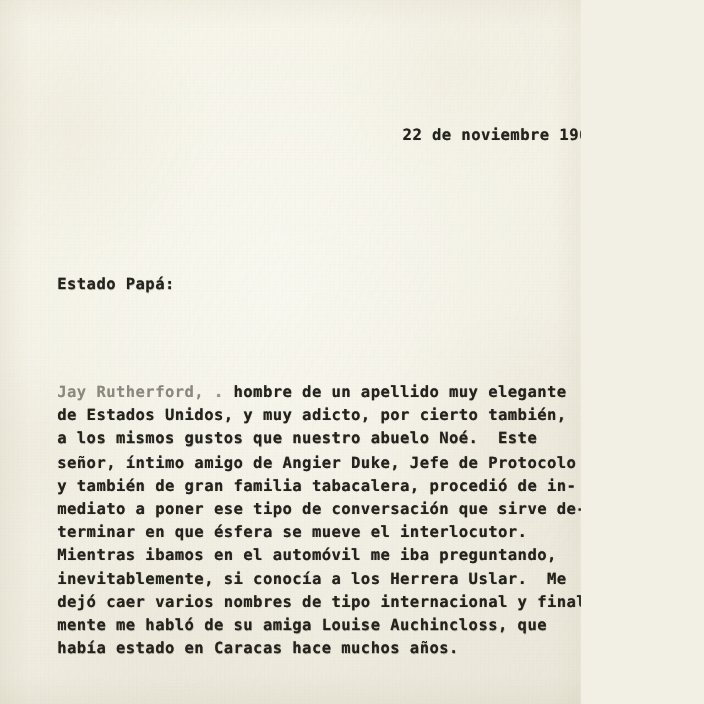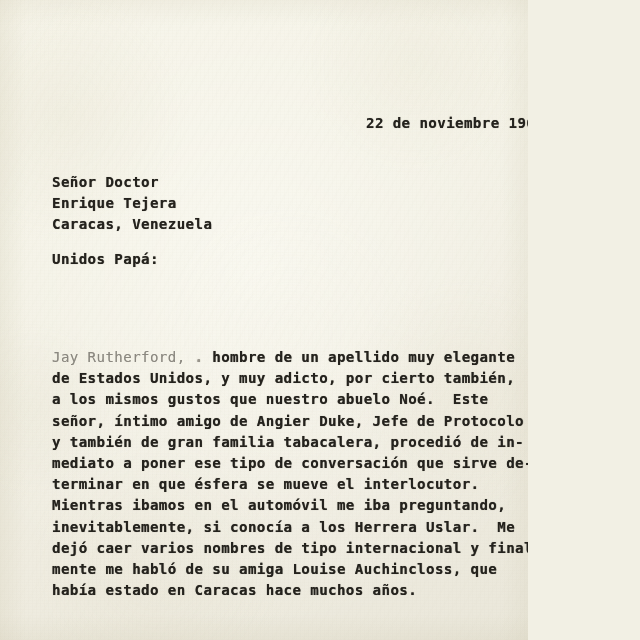--- a/index.html
+++ b/index.html
@@ -110,21 +110,21 @@
   }
 
   #para-2 {
     left: 52px;
     top: 347px;
   }
 
   
   .faded-ink {
     color: #8b8880;
-    font-weight: 400;
+    font-weight: 700;
     text-shadow: 0 0 0.6px rgba(140,137,128,0.5);
   }
   .overstrike-mark {
     color: #9a968c;
     font-weight: 700;
   }
 
   
   #paper-speck {
     position: absolute;
@@ -156,25 +156,22 @@
 
   <div id="mottle"></div>
   <div id="grain"></div>
   <div id="vignette"></div>
 
   <div id="paper-speck"></div>
   <div id="paper-speck-2"></div>
 
   <div class="typed" id="date-line">22 de noviembre 1965</div>
 
-  <div class="typed" id="addressee-block">Señor Doctor
-Enrique Tejera
-Caracas, Venezuela</div>
 
-  <div class="typed" id="salutation">Unidos Papá:</div>
+  <div class="typed" id="salutation">Estado Papá:</div>
 
 
   <div class="typed" id="para-2"><span class="faded-ink">Jay Rutherford,</span><span class="overstrike-mark"> .</span><span> hombre de un apellido muy elegante
 de Estados Unidos, y muy adicto, por cierto también,
 a los mismos gustos que nuestro abuelo Noé.  Este
 señor, íntimo amigo de Angier Duke, Jefe de Protocolo
 y también de gran familia tabacalera, procedió de in-
 mediato a poner ese tipo de conversación que sirve de-
 terminar en que ésfera se mueve el interlocutor.
 Mientras ibamos en el automóvil me iba preguntando,

